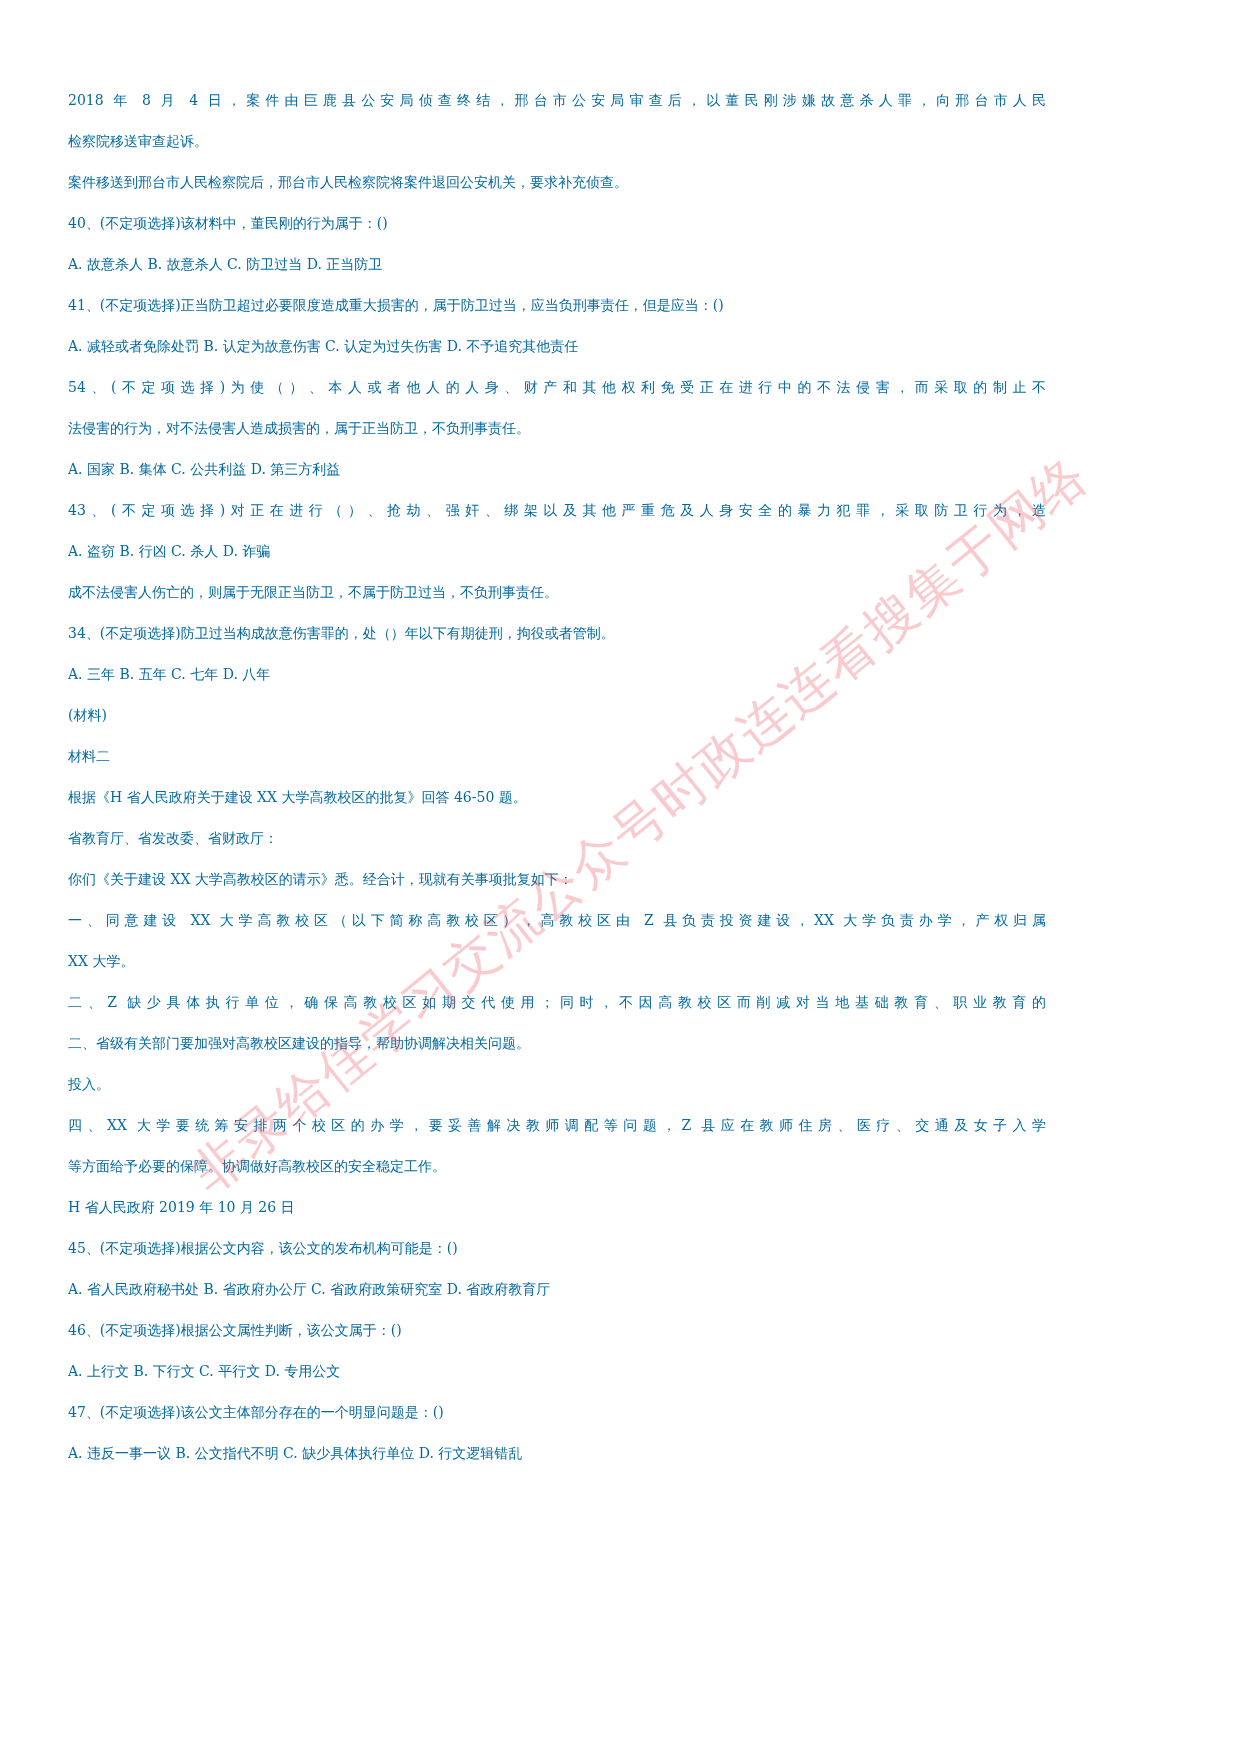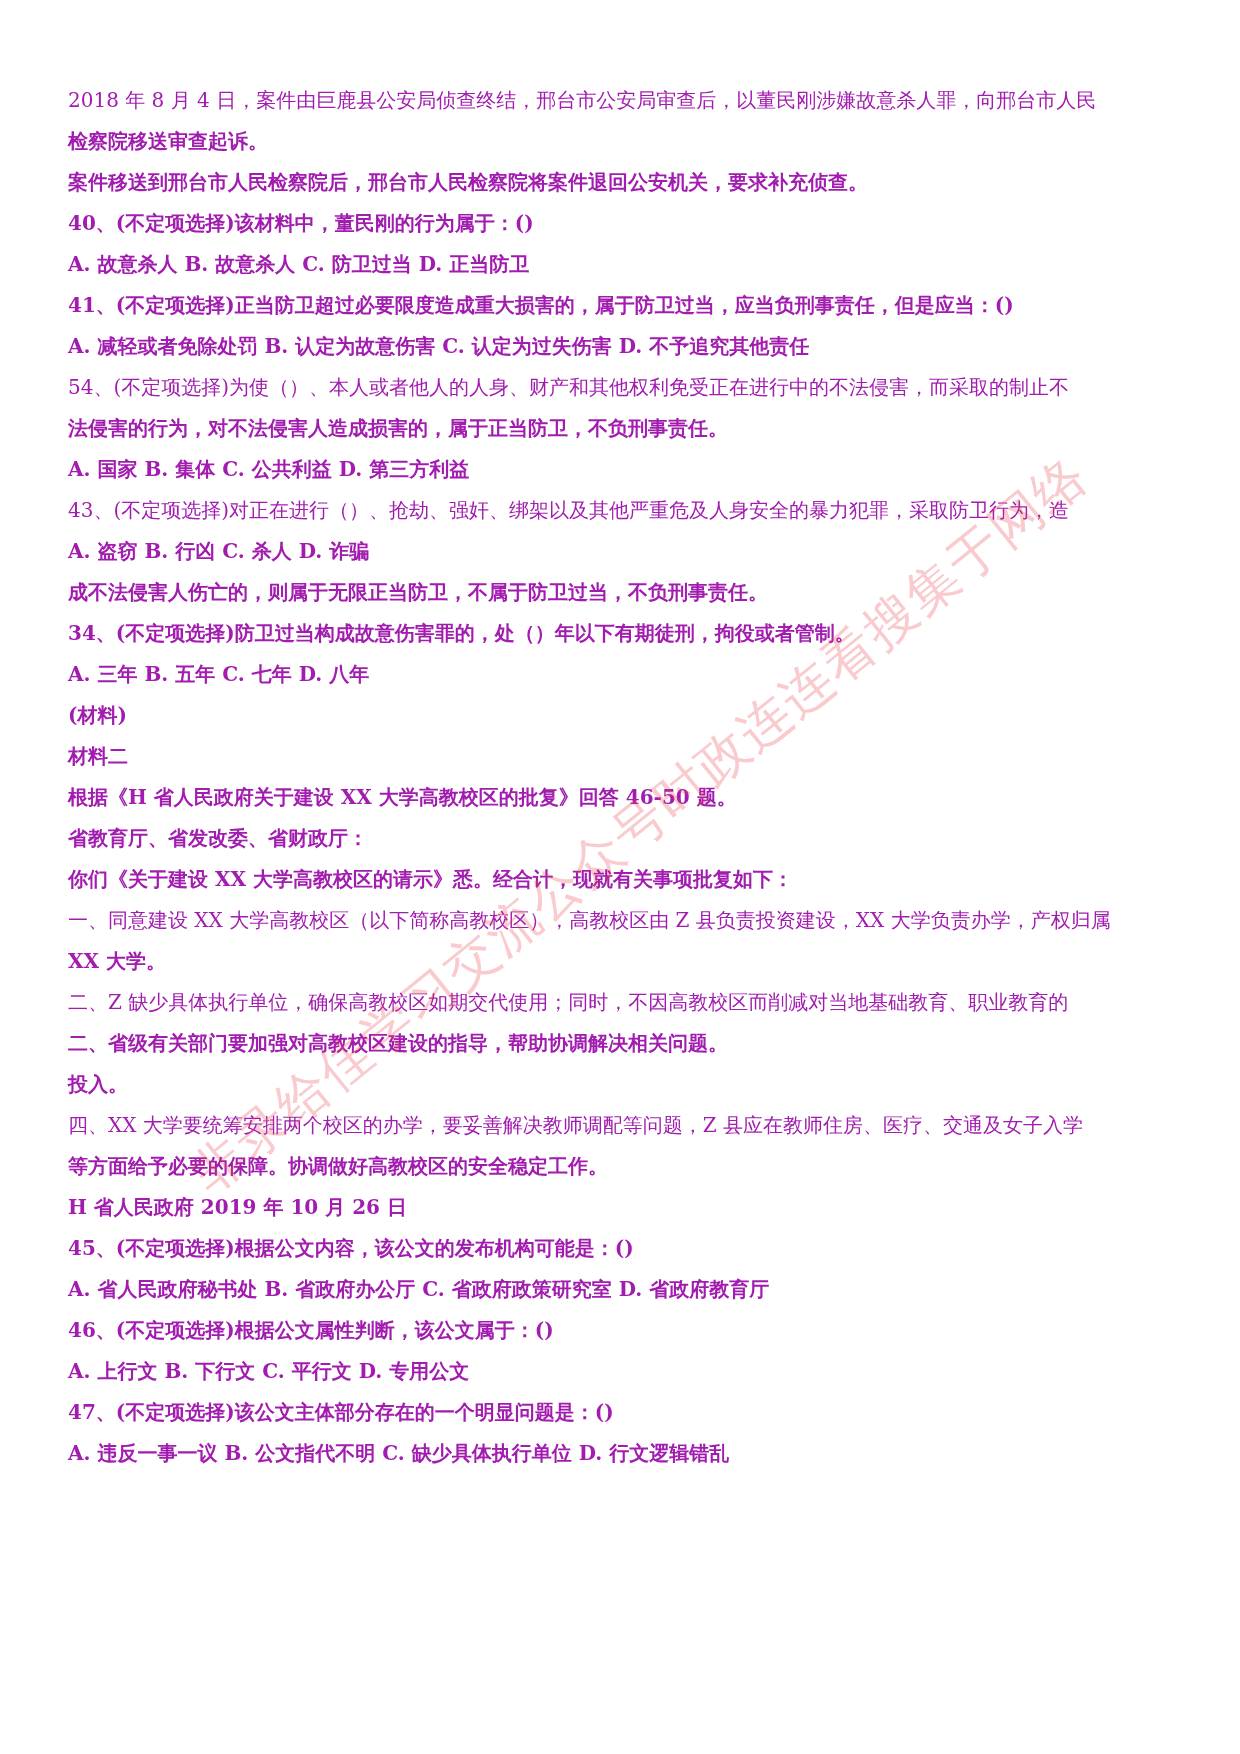--- a/index.html
+++ b/index.html
@@ -3,31 +3,31 @@
 <meta charset="utf-8">
 <style>
   html, body { margin: 0; padding: 0; background: #ffffff; }
   body { width: 1240px; height: 1754px; position: relative; overflow: hidden; }
   .page {
     position: absolute;
     left: 68px;
     top: 80px;
     width: 978px;
     font-family: "DejaVu Serif", "Liberation Serif", serif;
-    font-size: 20px;
-    color: #a21caf;
+    font-size: 14px;
+    color: #0369a1;
     line-height: 41px;
   }
   .line {
     white-space: nowrap;
     height: 41px;
     text-align: justify;
     text-align-last: justify;
   }
-  .line.short { text-align: center; text-align-last: left; font-weight: bold; }
+  .line.short { text-align: center; text-align-last: left; }
   .watermark {
     position: absolute;
     left: -60px;
     top: 790px;
     width: 1400px;
     transform: rotate(-39deg);
     transform-origin: center center;
     font-family: "DejaVu Serif", "Liberation Serif", serif;
     font-size: 52px;
     color: rgba(232, 70, 80, 0.28);

